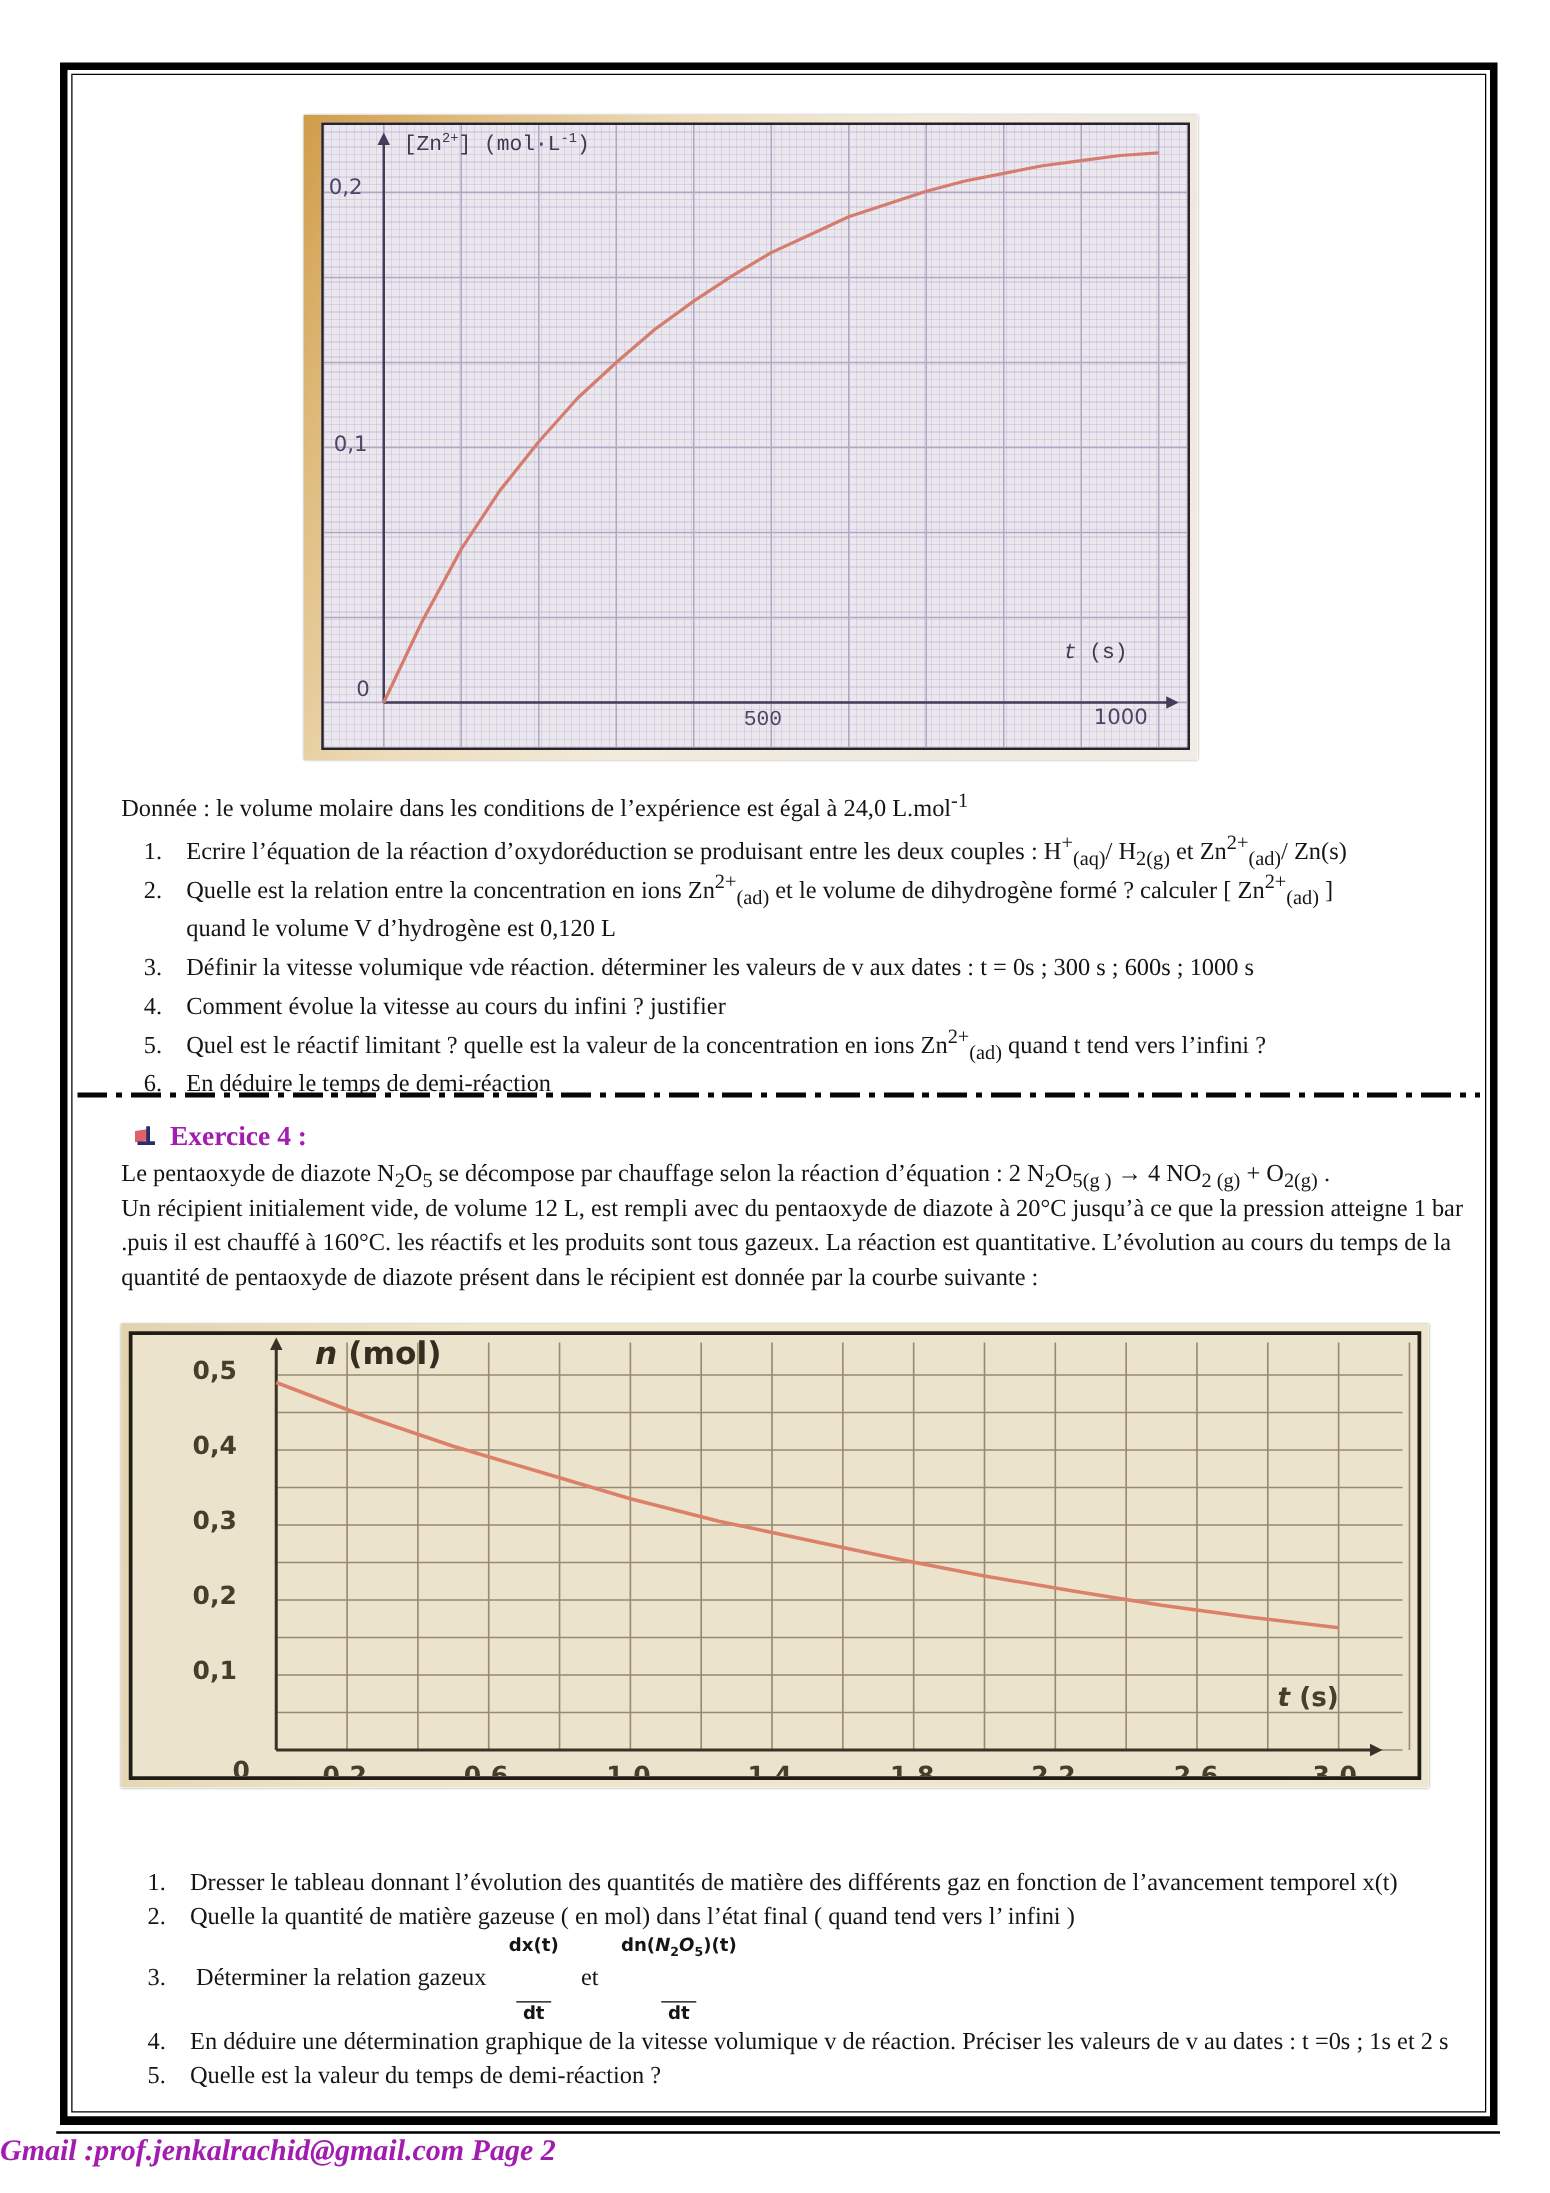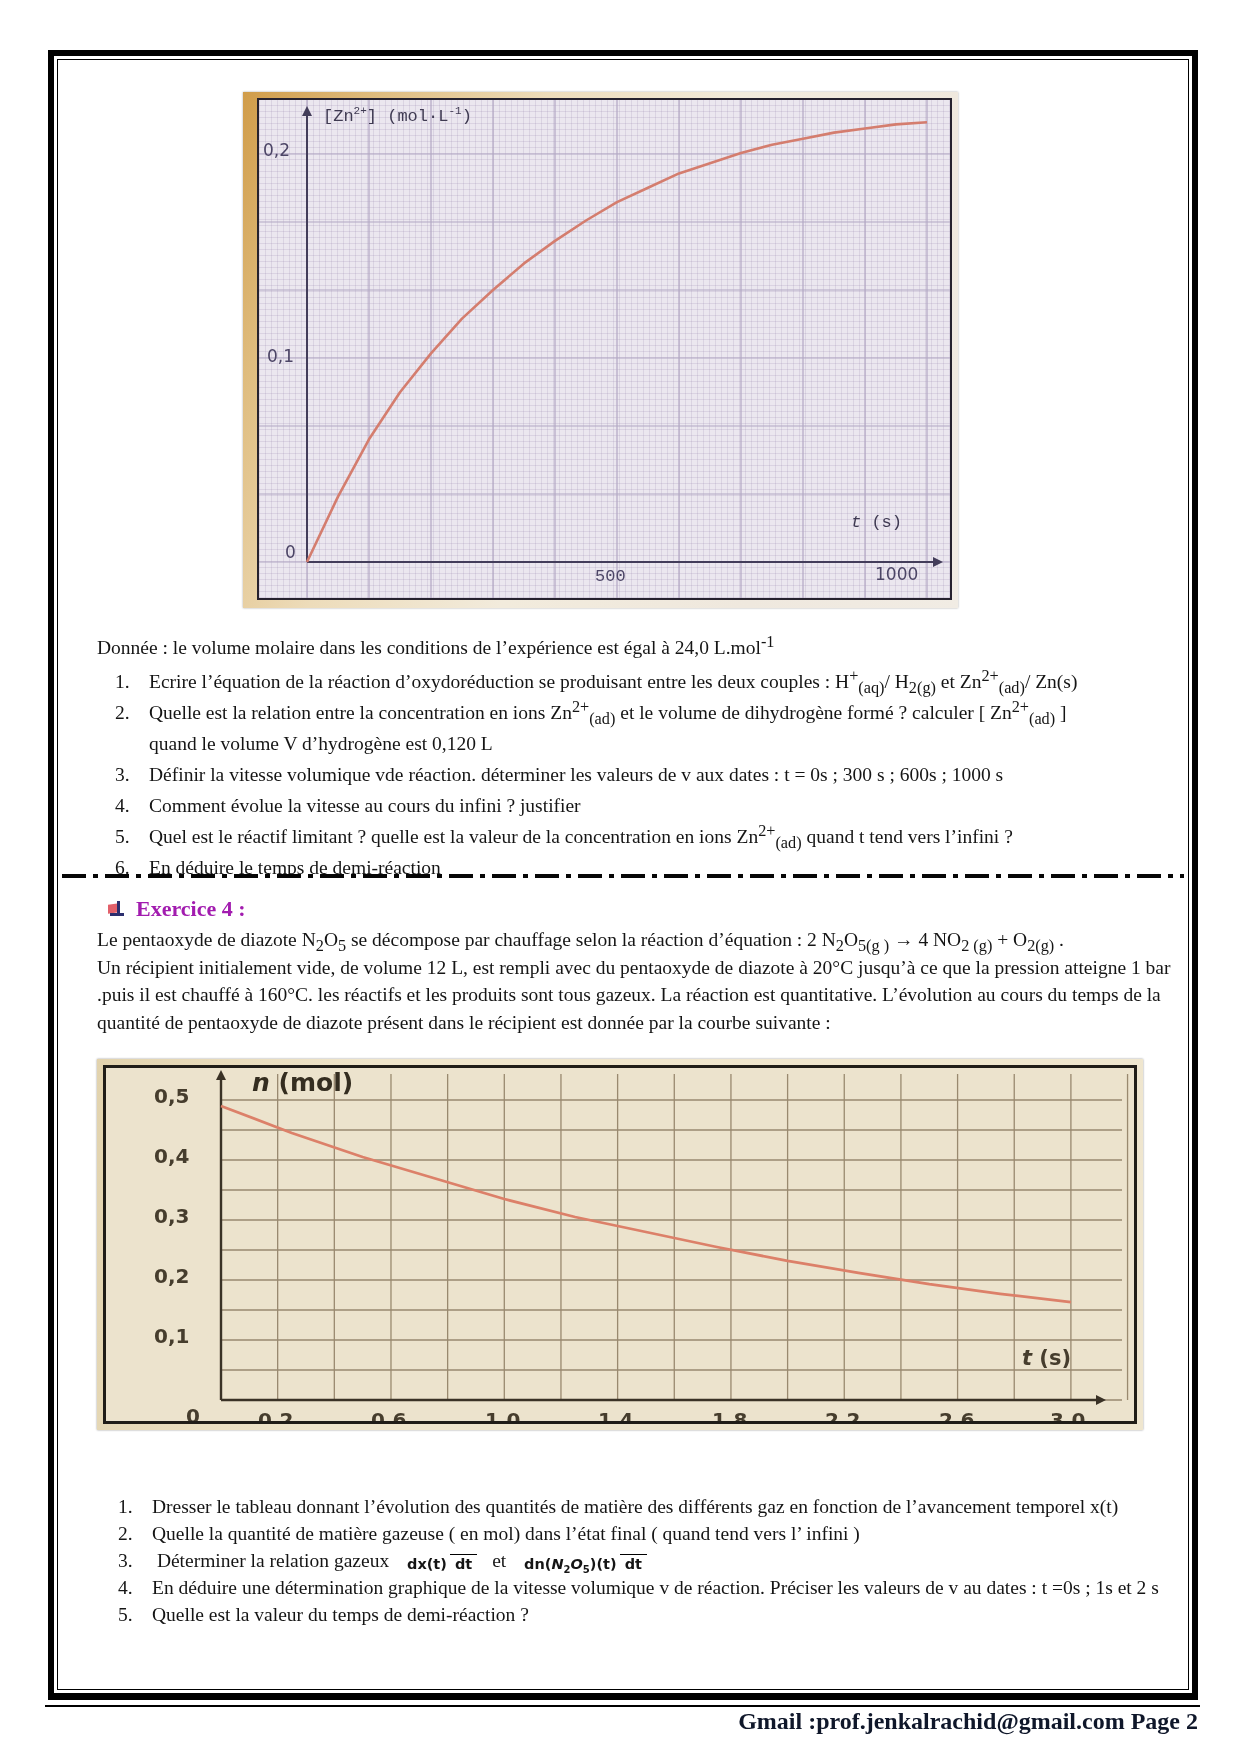--- a/index.html
+++ b/index.html
@@ -44,29 +44,29 @@
   .ex4-head{position:absolute;left:54px;top:840px;font-size:22px;font-weight:bold;}
   .ex4-title{color:#a21caf;}
   .bullet{position:relative;display:inline-block;width:18px;height:17px;margin-right:10px;vertical-align:-2px;}
   .bullet .b-flag{position:absolute;left:0;top:3px;width:11px;height:9px;background:#e2606a;transform:skewY(-8deg);}
   .bullet .b-pole{position:absolute;left:9px;top:0;width:3px;height:15px;background:#2b2e6e;}
   .bullet .b-base{position:absolute;left:2px;top:12px;width:14px;height:3px;background:#2b2e6e;}
   .intro{left:43px;top:870px;width:1076px;line-height:27.5px;}
   .donnee2{left:43px;top:1387px;width:1080px;}
   .qlist2{left:64px;top:1437px;width:1066px;line-height:27px;}
   .qlist2 li{line-height:27px;}
-  .frac{display:inline-flex;align-items:flex-end;vertical-align:middle;
+  .frac{display:inline-flex;flex-direction:column;align-items:center;vertical-align:middle;
         font-family:"DejaVu Sans",sans-serif;font-weight:bold;font-size:14.5px;line-height:17px;margin:2px 10px 0 10px;}
-  .frac .den{border-top:1.6px solid #000;padding:1px 5px 0 5px;}
+  .frac .den{border-top:1.6px solid #000;padding:1px 5px 0 5px;margin-top:35px;}
   .frac .num{padding:0 3px;}
   .frac sub{font-size:10px;}
   
   .footer-rule{position:absolute;left:45px;top:1705px;width:1155px;height:2px;background:#000;}
-  .footer{position:absolute;left:0;top:1708px;width:1198px;text-align:right;
-        font-weight:bold;font-size:24px;font-family:"Liberation Serif",serif;color:#0f172a;}
+  .footer{position:absolute;left:0;top:1708px;width:1198px;
+        font-weight:bold;font-size:24px;font-family:"Liberation Serif",serif;color:#a21caf;font-style:italic;}
   sup,sub{line-height:0;}
 </style>
 </head>
 <body>
 
 <div class="page">
   <div class="border-box">
 
     <div class="photo photo1">
       <div class="frame frame1" id="chart1-frame">

